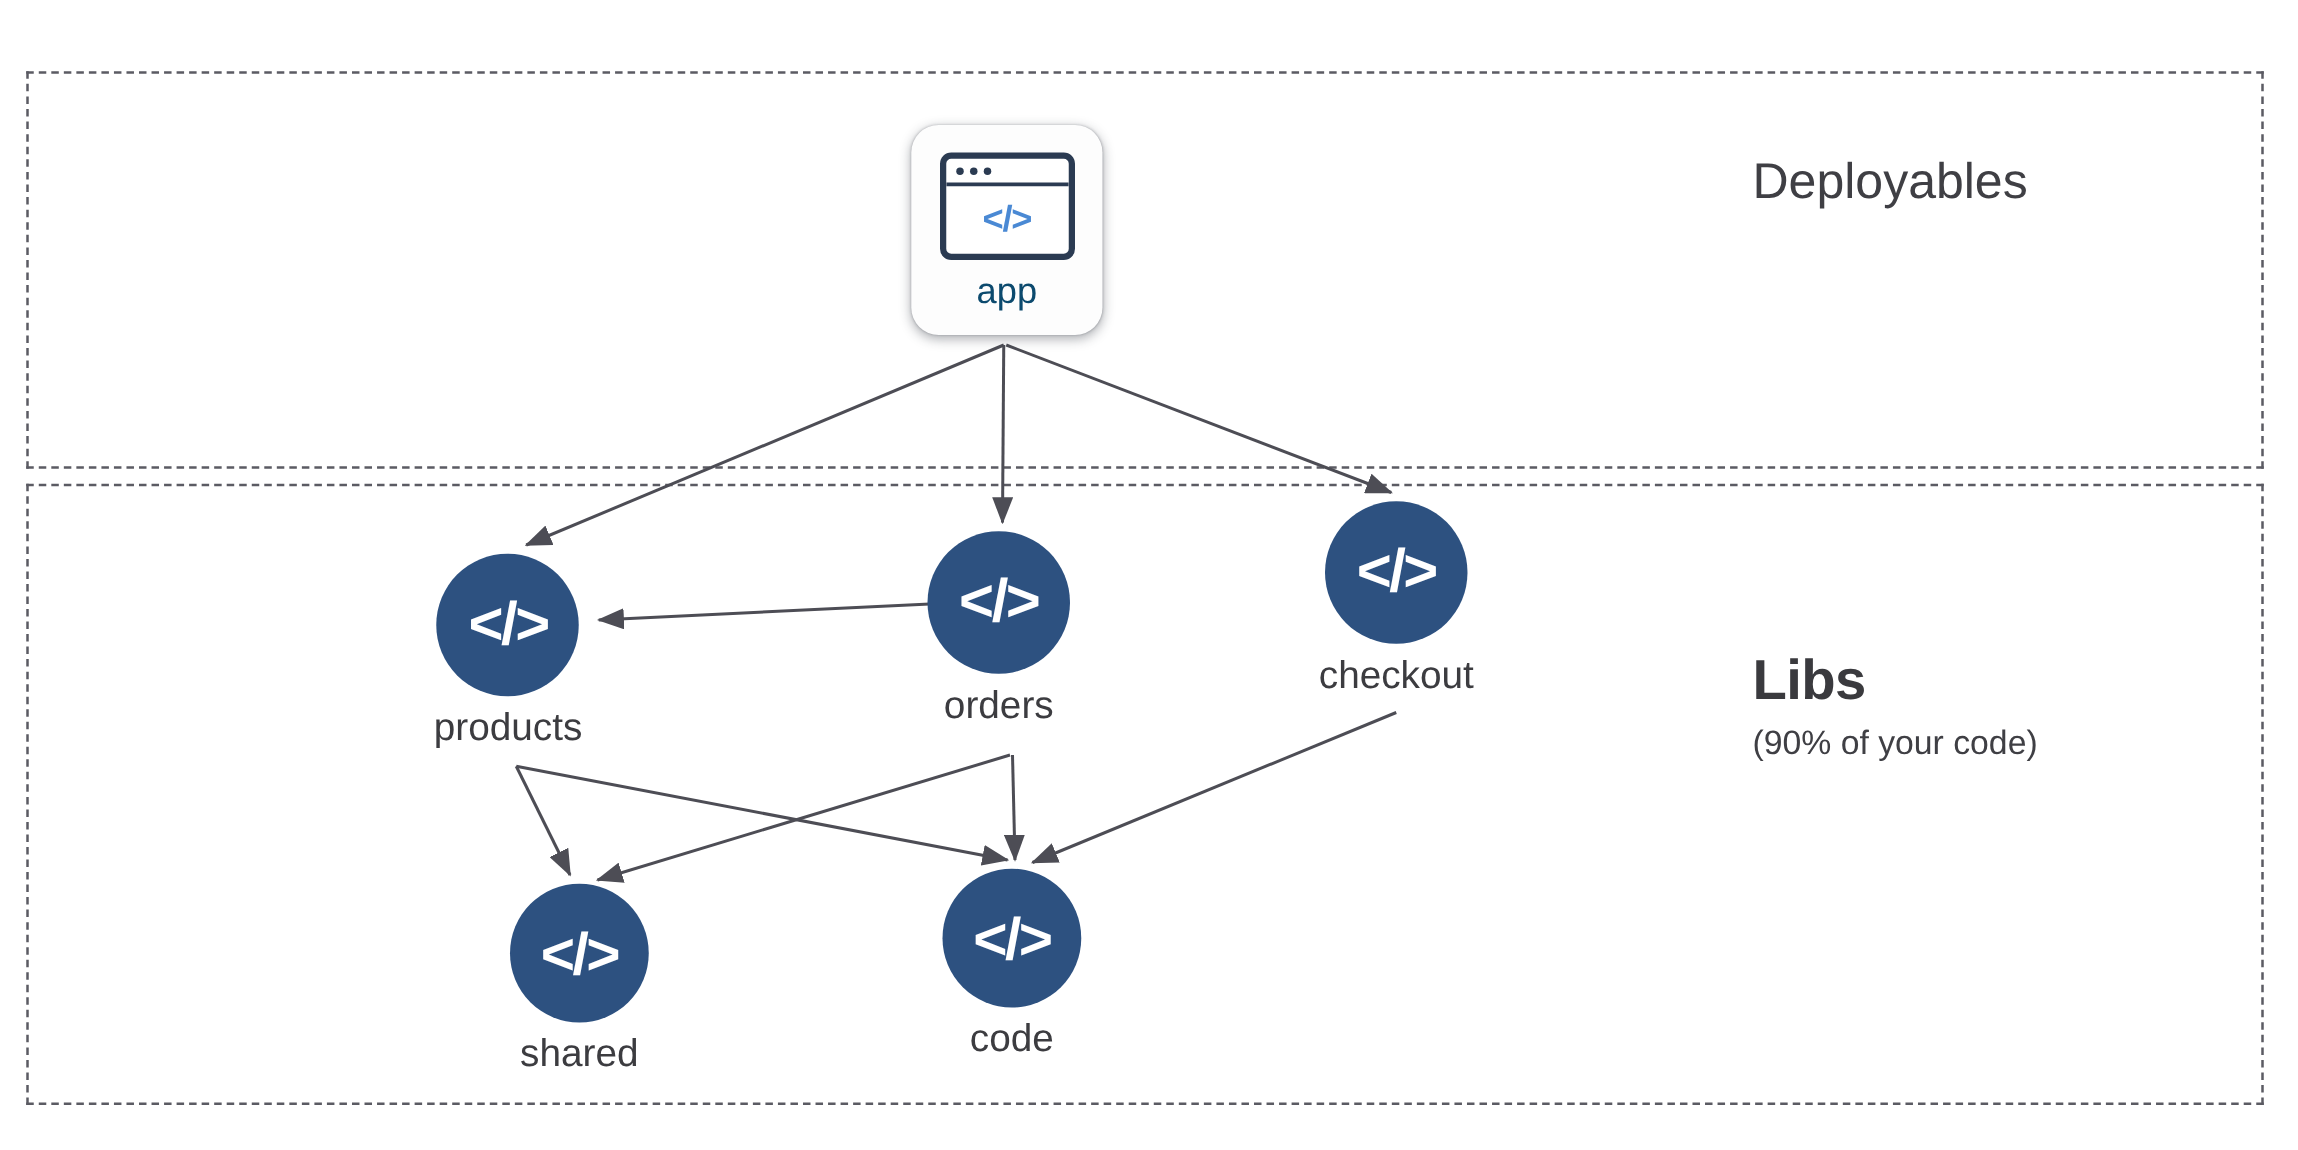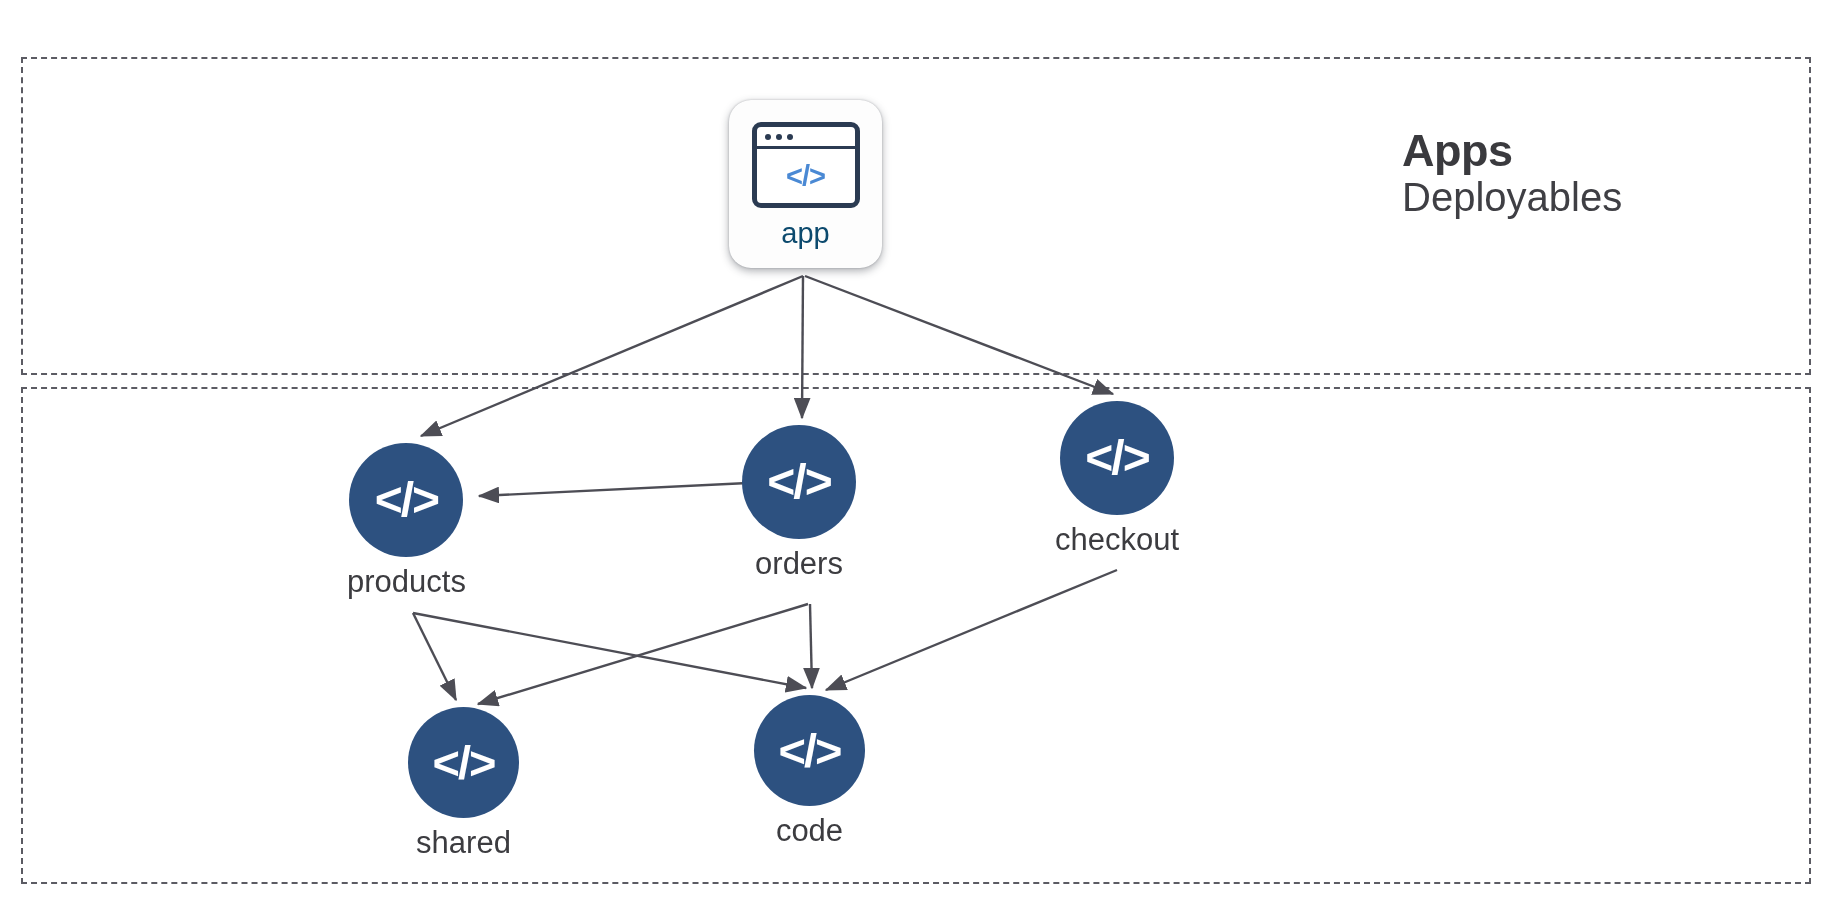--- a/index.html
+++ b/index.html
@@ -257,18 +257,21 @@
     <div class="lib-circle">&lt;/&gt;</div>
     <span class="lib-label">shared</span>
   </div>
 
   <div class="lib-node" id="node-core">
     <div class="lib-circle">&lt;/&gt;</div>
     <span class="lib-label">code</span>
   </div>
 
   <div class="zone-caption" id="caption-apps">
-    <span class="caption-title">Apps</span>
     <span class="caption-sub">Deployables</span>
   </div>
 
+  <div class="zone-caption" id="caption-libs">
+    <span class="caption-title">Libs</span>
+    <span class="caption-sub">(90% of your code)</span>
+  </div>
 
 </div>
 
 </body></html>

